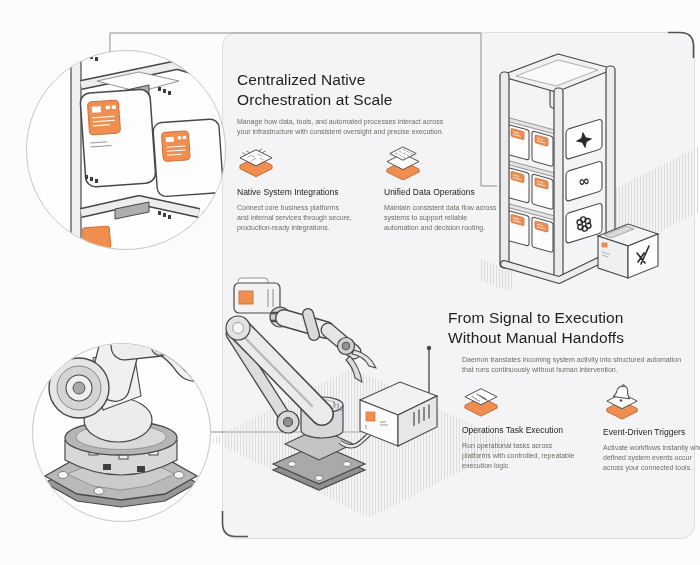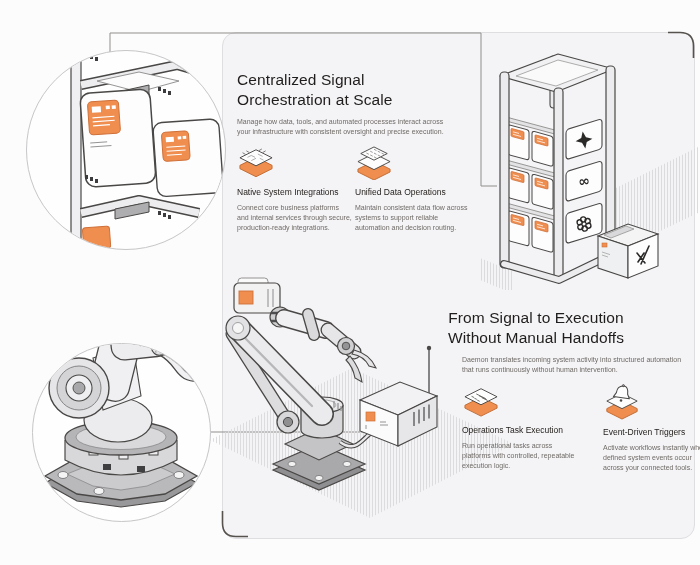--- a/index.html
+++ b/index.html
@@ -272,55 +272,55 @@
       <path d="M122,-14 v25 M126,-15 v27 M130,-15 v27 M134,-14 v25" stroke="#9a999b" stroke-width="1.2"></path>
     </g>
 
     <circle cx="46" cy="44" r="30" fill="#e6e6e8" stroke="#4a4846" stroke-width="1.4"></circle>
     <circle cx="46" cy="44" r="22" fill="#d4d4d6" stroke="#7a797b" stroke-width="0.9"></circle>
     <circle cx="46" cy="44" r="13" fill="#efeff1" stroke="#4a4846" stroke-width="1.1"></circle>
     <circle cx="46" cy="44" r="6" fill="#a8a7a9" stroke="#4a4846" stroke-width="0.9"></circle>
   </svg>
 </div>
 
-<div class="abs txt h2" style="left:237px;top:70px;width:200px;">Centralized Signal Orchestration at Scale</div>
+<div class="abs txt h2" style="left:237px;top:70px;width:200px;">Centralized Native Orchestration at Scale</div>
 <div class="abs txt sub" style="left:237px;top:117px;width:218px;">Manage how data, tools, and automated processes interact across your infrastructure with consistent oversight and precise execution.</div>
 
 <div class="abs txt feat" style="left:237px;top:146px;width:115px;">
   <svg class="icon" width="38" height="34" viewBox="0 0 40 36">
     <g stroke="#6b6966" stroke-width="0.9">
       <path d="M9,18 l-3.2,1.9 M13,20 l-3.2,1.9 M17,22 l-3.2,1.9 M23,22 l3.2,1.9 M27,20 l3.2,1.9 M31,18 l3.2,1.9"></path>
       <path d="M9,9 l-3.2,-1.9 M13,7 l-3.2,-1.9 M23,5 l3.2,-1.9 M27,7 l3.2,-1.9"></path>
     </g>
     <polygon points="20,12 37,20.5 37,24 20,32.5 3,24 3,20.5" fill="#ef8e4f" stroke="#c06a32" stroke-linejoin="round"></polygon>
     <polygon points="20,4 37,12.5 20,21 3,12.5" fill="#fdfdfd" stroke="#4a4846"></polygon>
     <g stroke="#9a9896" stroke-width="0.8" fill="none">
       <path d="M11,12 l4,-2 l4,2 M22,8.5 l5,2.5 M15,15.5 l5,-2.5 M24,13 l4,2"></path>
     </g>
   </svg>
   <div class="ft">Native System Integrations</div>
   <div class="fb">Connect core business platforms and internal services through secure, production-ready integrations.</div>
 </div>
 
-<div class="abs txt feat" style="left:355px;top:146px;width:113px;">
+<div class="abs txt feat" style="left:384px;top:146px;width:113px;">
   <svg class="icon" width="38" height="34" viewBox="0 0 40 36">
     <polygon points="20,16 37,24.5 37,27.5 20,36 3,27.5 3,24.5" fill="#ef8e4f" stroke="#c06a32" stroke-linejoin="round"></polygon>
     <polygon points="20,8 37,16.5 20,25 3,16.5" fill="#fdfdfd" stroke="#4a4846"></polygon>
     <polygon points="20,1 34,8 20,15 6,8" fill="#fdfdfd" stroke="#4a4846"></polygon>
     <g stroke="#8b8987" stroke-width="0.9">
       <path d="M12,7.5 l2.6,1.3 M16,5.5 l2.6,1.3 M20,3.5 l2.6,1.3"></path>
       <path d="M16,9.5 l2.6,1.3 M20,7.5 l2.6,1.3 M24,5.5 l2.6,1.3"></path>
       <path d="M20,11.5 l2.6,1.3 M24,9.5 l2.6,1.3 M28,7.5 l2.6,1.3"></path>
     </g>
   </svg>
   <div class="ft">Unified Data Operations</div>
   <div class="fb">Maintain consistent data flow across systems to support reliable automation and decision routing.</div>
 </div>
 
-<div class="abs txt h2" style="left:436px;top:308px;width:200px;text-align:center;">From Signal to Execution Without Manual Handoffs</div>
+<div class="abs txt h2" style="left:448px;top:308px;width:200px;">From Signal to Execution Without Manual Handoffs</div>
 <div class="abs txt sub" style="left:462px;top:355px;width:222px;">Daemon translates incoming system activity into structured automation that runs continuously without human intervention.</div>
 
 <div class="abs txt feat" style="left:462px;top:384px;width:116px;">
   <svg class="icon" width="38" height="34" viewBox="0 0 40 36">
     <polygon points="20,14 37,22.5 37,25.5 20,34 3,25.5 3,22.5" fill="#ef8e4f" stroke="#c06a32" stroke-linejoin="round"></polygon>
     <polygon points="20,5 37,13.5 20,22 3,13.5" fill="#fdfdfd" stroke="#4a4846"></polygon>
     <g stroke="#6b6966" stroke-width="1" fill="none">
       <path d="M10,13 l2.6,1.3 M15,10.5 l10,5"></path>
       <path d="M13,15 l2.6,1.3 M18,12.5 l8,4"></path>
       <path d="M16,17 l2.6,1.3 M21,14.5 l6,3"></path>

